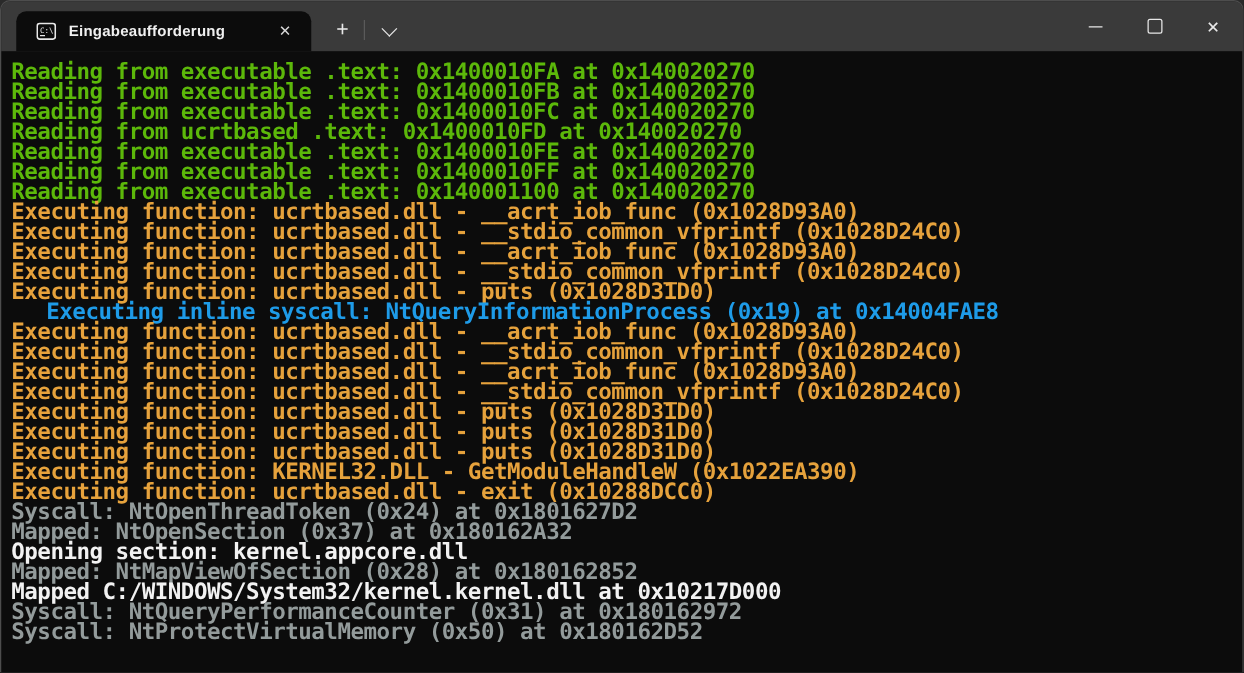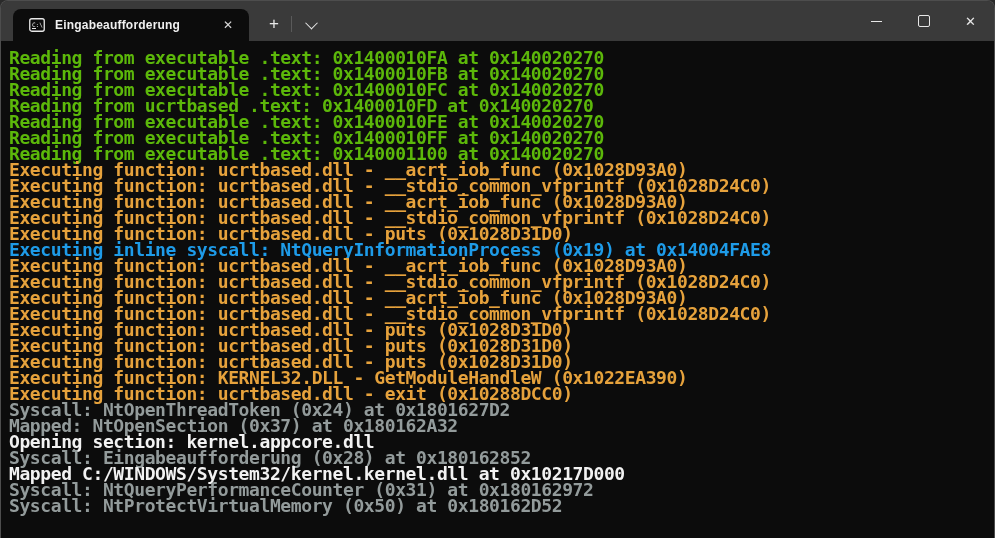--- a/index.html
+++ b/index.html
@@ -52,21 +52,21 @@
     flex:1;background:var(--background,#0c0c0c);
     padding:9px 8px 0 8px;overflow:hidden;cursor:text;
   }
   .line{
     font-family:"DejaVu Sans Mono","Liberation Mono",monospace;
     font-size:18px;line-height:16px;font-weight:700;
     white-space:pre;letter-spacing:-0.4px;
   }
   .line.green {color:var(--green,#5cb80a);}
   .line.orange{color:var(--orange,#e6a23c);}
-  .line.blue  {color:var(--blue,#1e9be8);}
+  .line.blue  {color:var(--blue,#1e9be8);margin-left:28px;}
   .line.gray  {color:var(--gray,#939b9b);}
   .line.white {color:var(--white,#f2f2f2);}
 </style>
 </head>
 <body>
 
 <div class="window">
 
   <div class="titlebar">
 
@@ -126,19 +126,19 @@
       <div class="line orange">Executing function: ucrtbased.dll - __acrt_iob_func (0x1028D93A0)</div>
       <div class="line orange">Executing function: ucrtbased.dll - __stdio_common_vfprintf (0x1028D24C0)</div>
       <div class="line orange">Executing function: ucrtbased.dll - puts (0x1028D31D0)</div>
       <div class="line orange">Executing function: ucrtbased.dll - puts (0x1028D31D0)</div>
       <div class="line orange">Executing function: ucrtbased.dll - puts (0x1028D31D0)</div>
       <div class="line orange">Executing function: KERNEL32.DLL - GetModuleHandleW (0x1022EA390)</div>
       <div class="line orange">Executing function: ucrtbased.dll - exit (0x10288DCC0)</div>
       <div class="line gray">Syscall: NtOpenThreadToken (0x24) at 0x1801627D2</div>
       <div class="line gray">Mapped: NtOpenSection (0x37) at 0x180162A32</div>
       <div class="line white">Opening section: kernel.appcore.dll</div>
-      <div class="line gray">Syscall: Eingabeaufforderung (0x28) at 0x180162852</div>
+      <div class="line gray">Mapped: NtMapViewOfSection (0x28) at 0x180162852</div>
       <div class="line white">Mapped C:/WINDOWS/System32/kernel.kernel.dll at 0x10217D000</div>
       <div class="line gray">Syscall: NtQueryPerformanceCounter (0x31) at 0x180162972</div>
       <div class="line gray">Syscall: NtProtectVirtualMemory (0x50) at 0x180162D52</div>
     </div>
 
 </div>
 
 </body></html>

